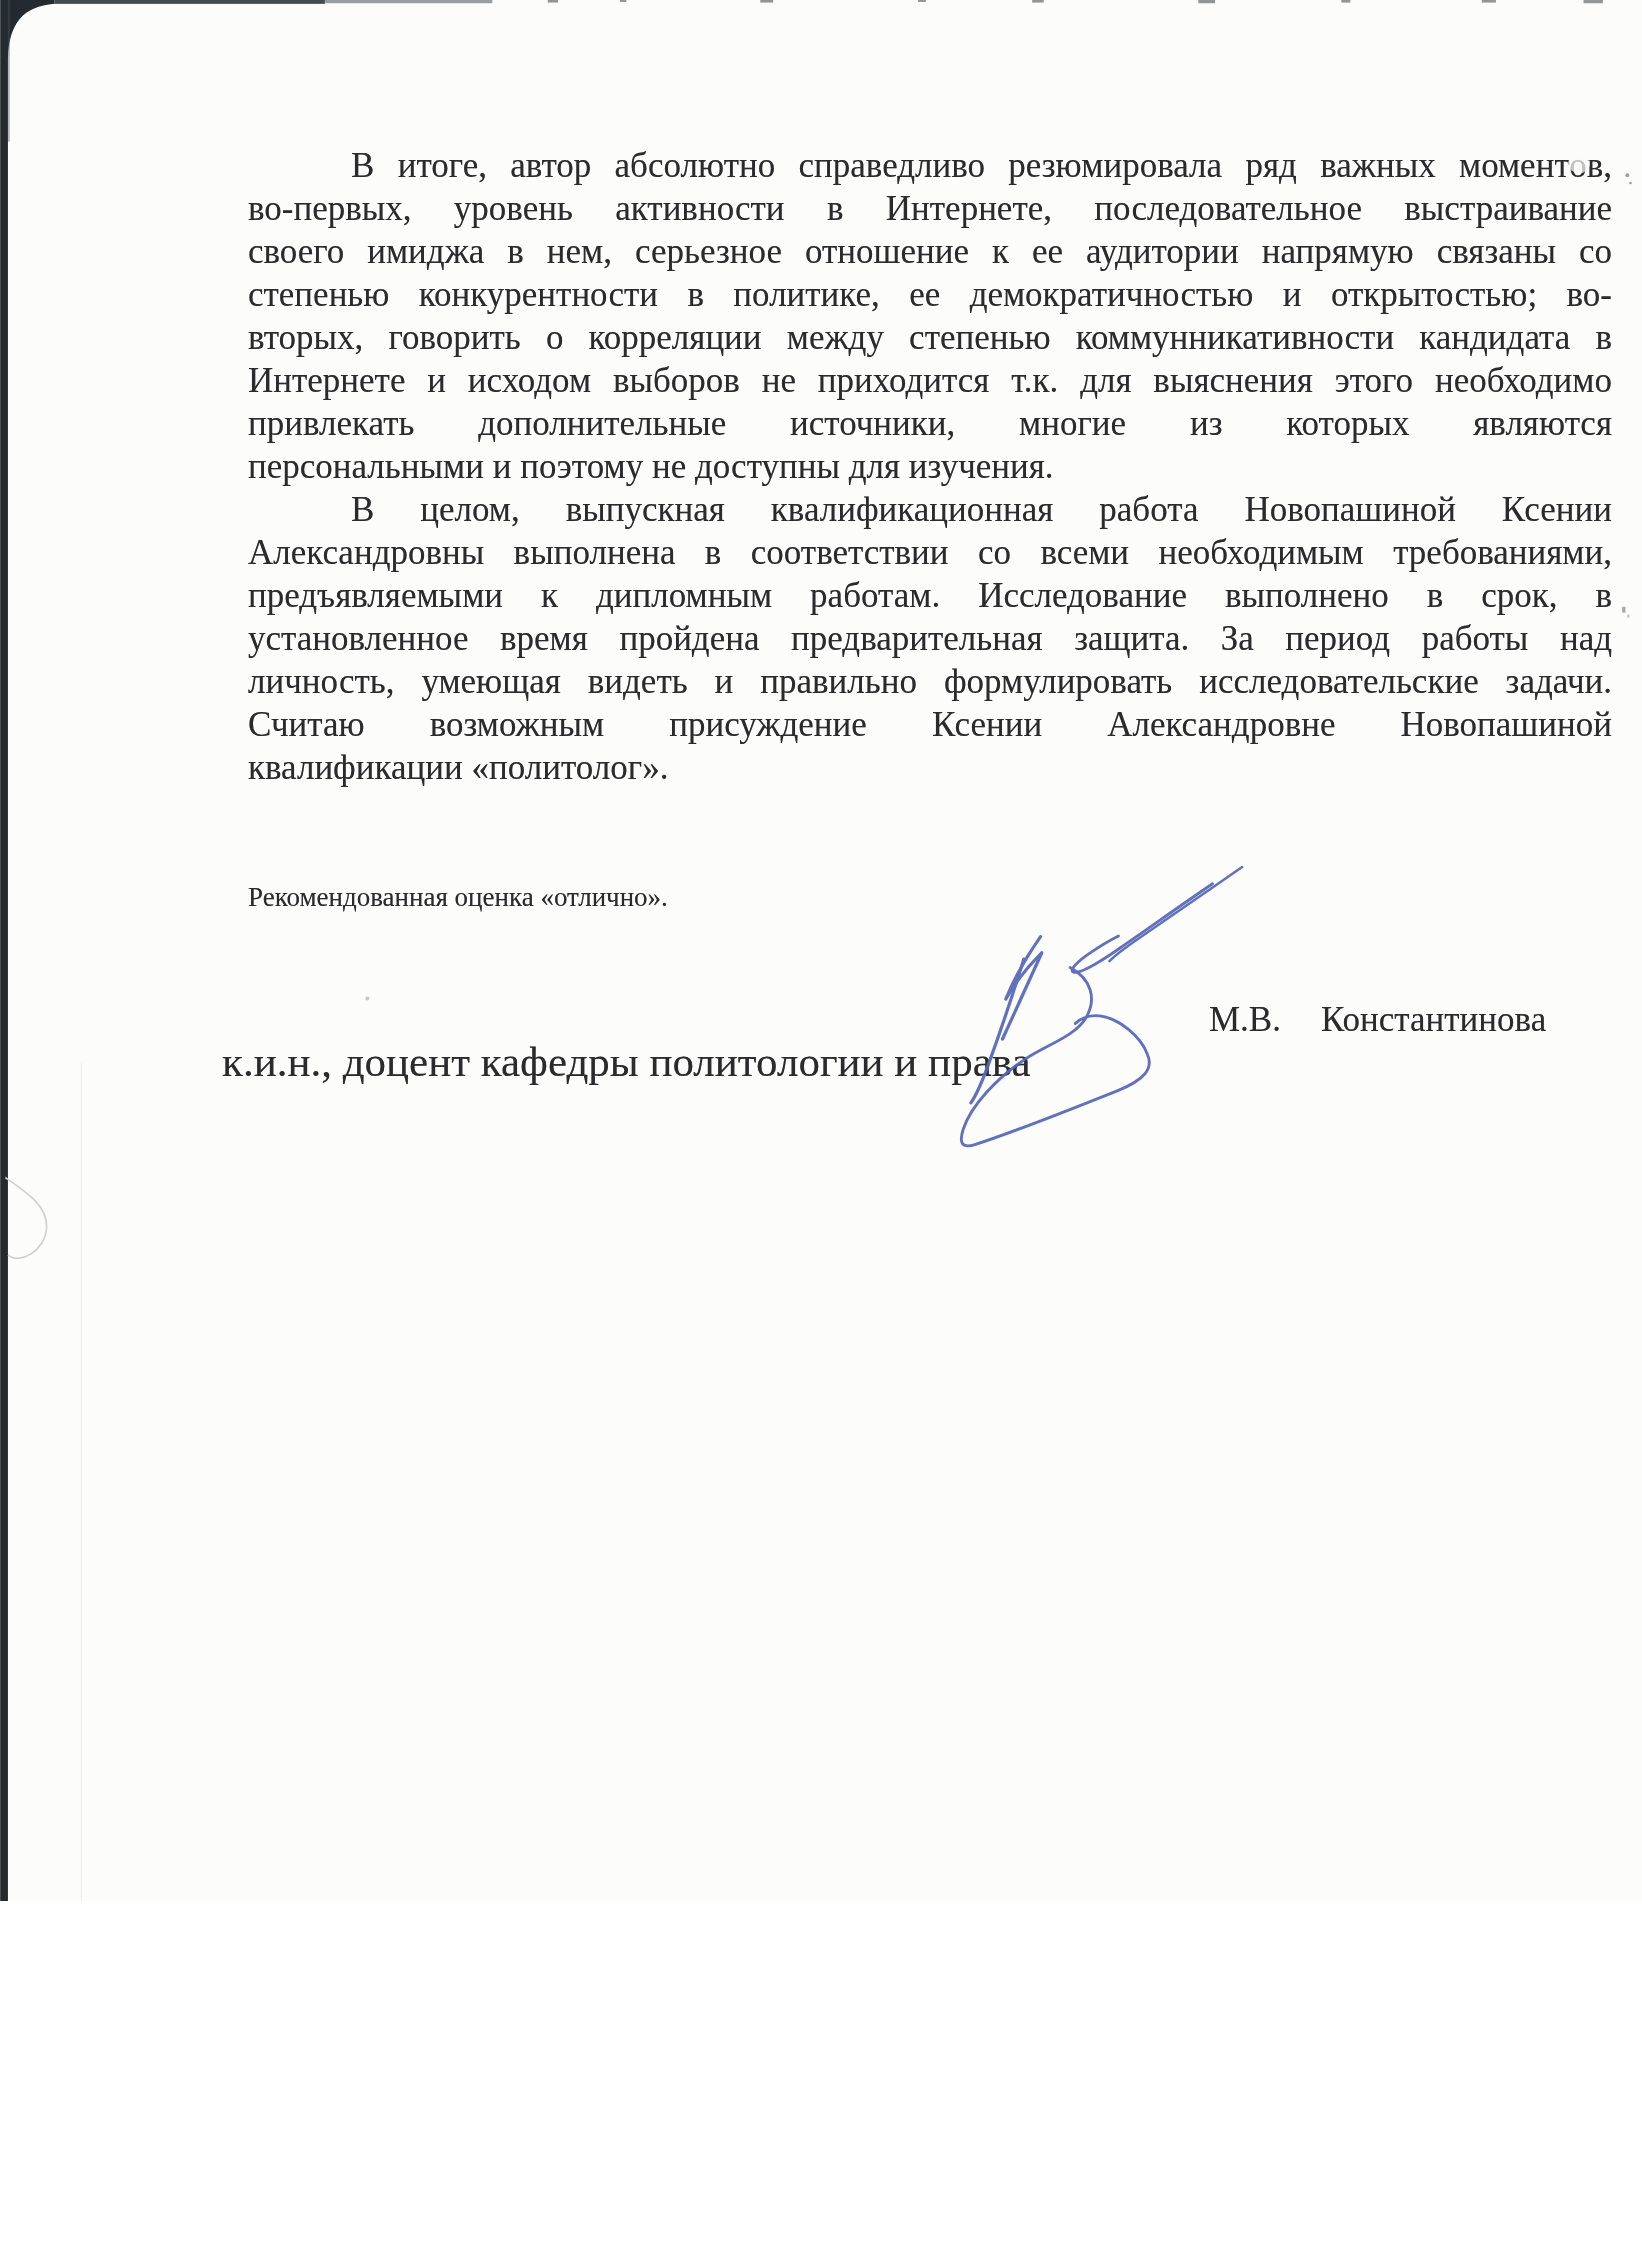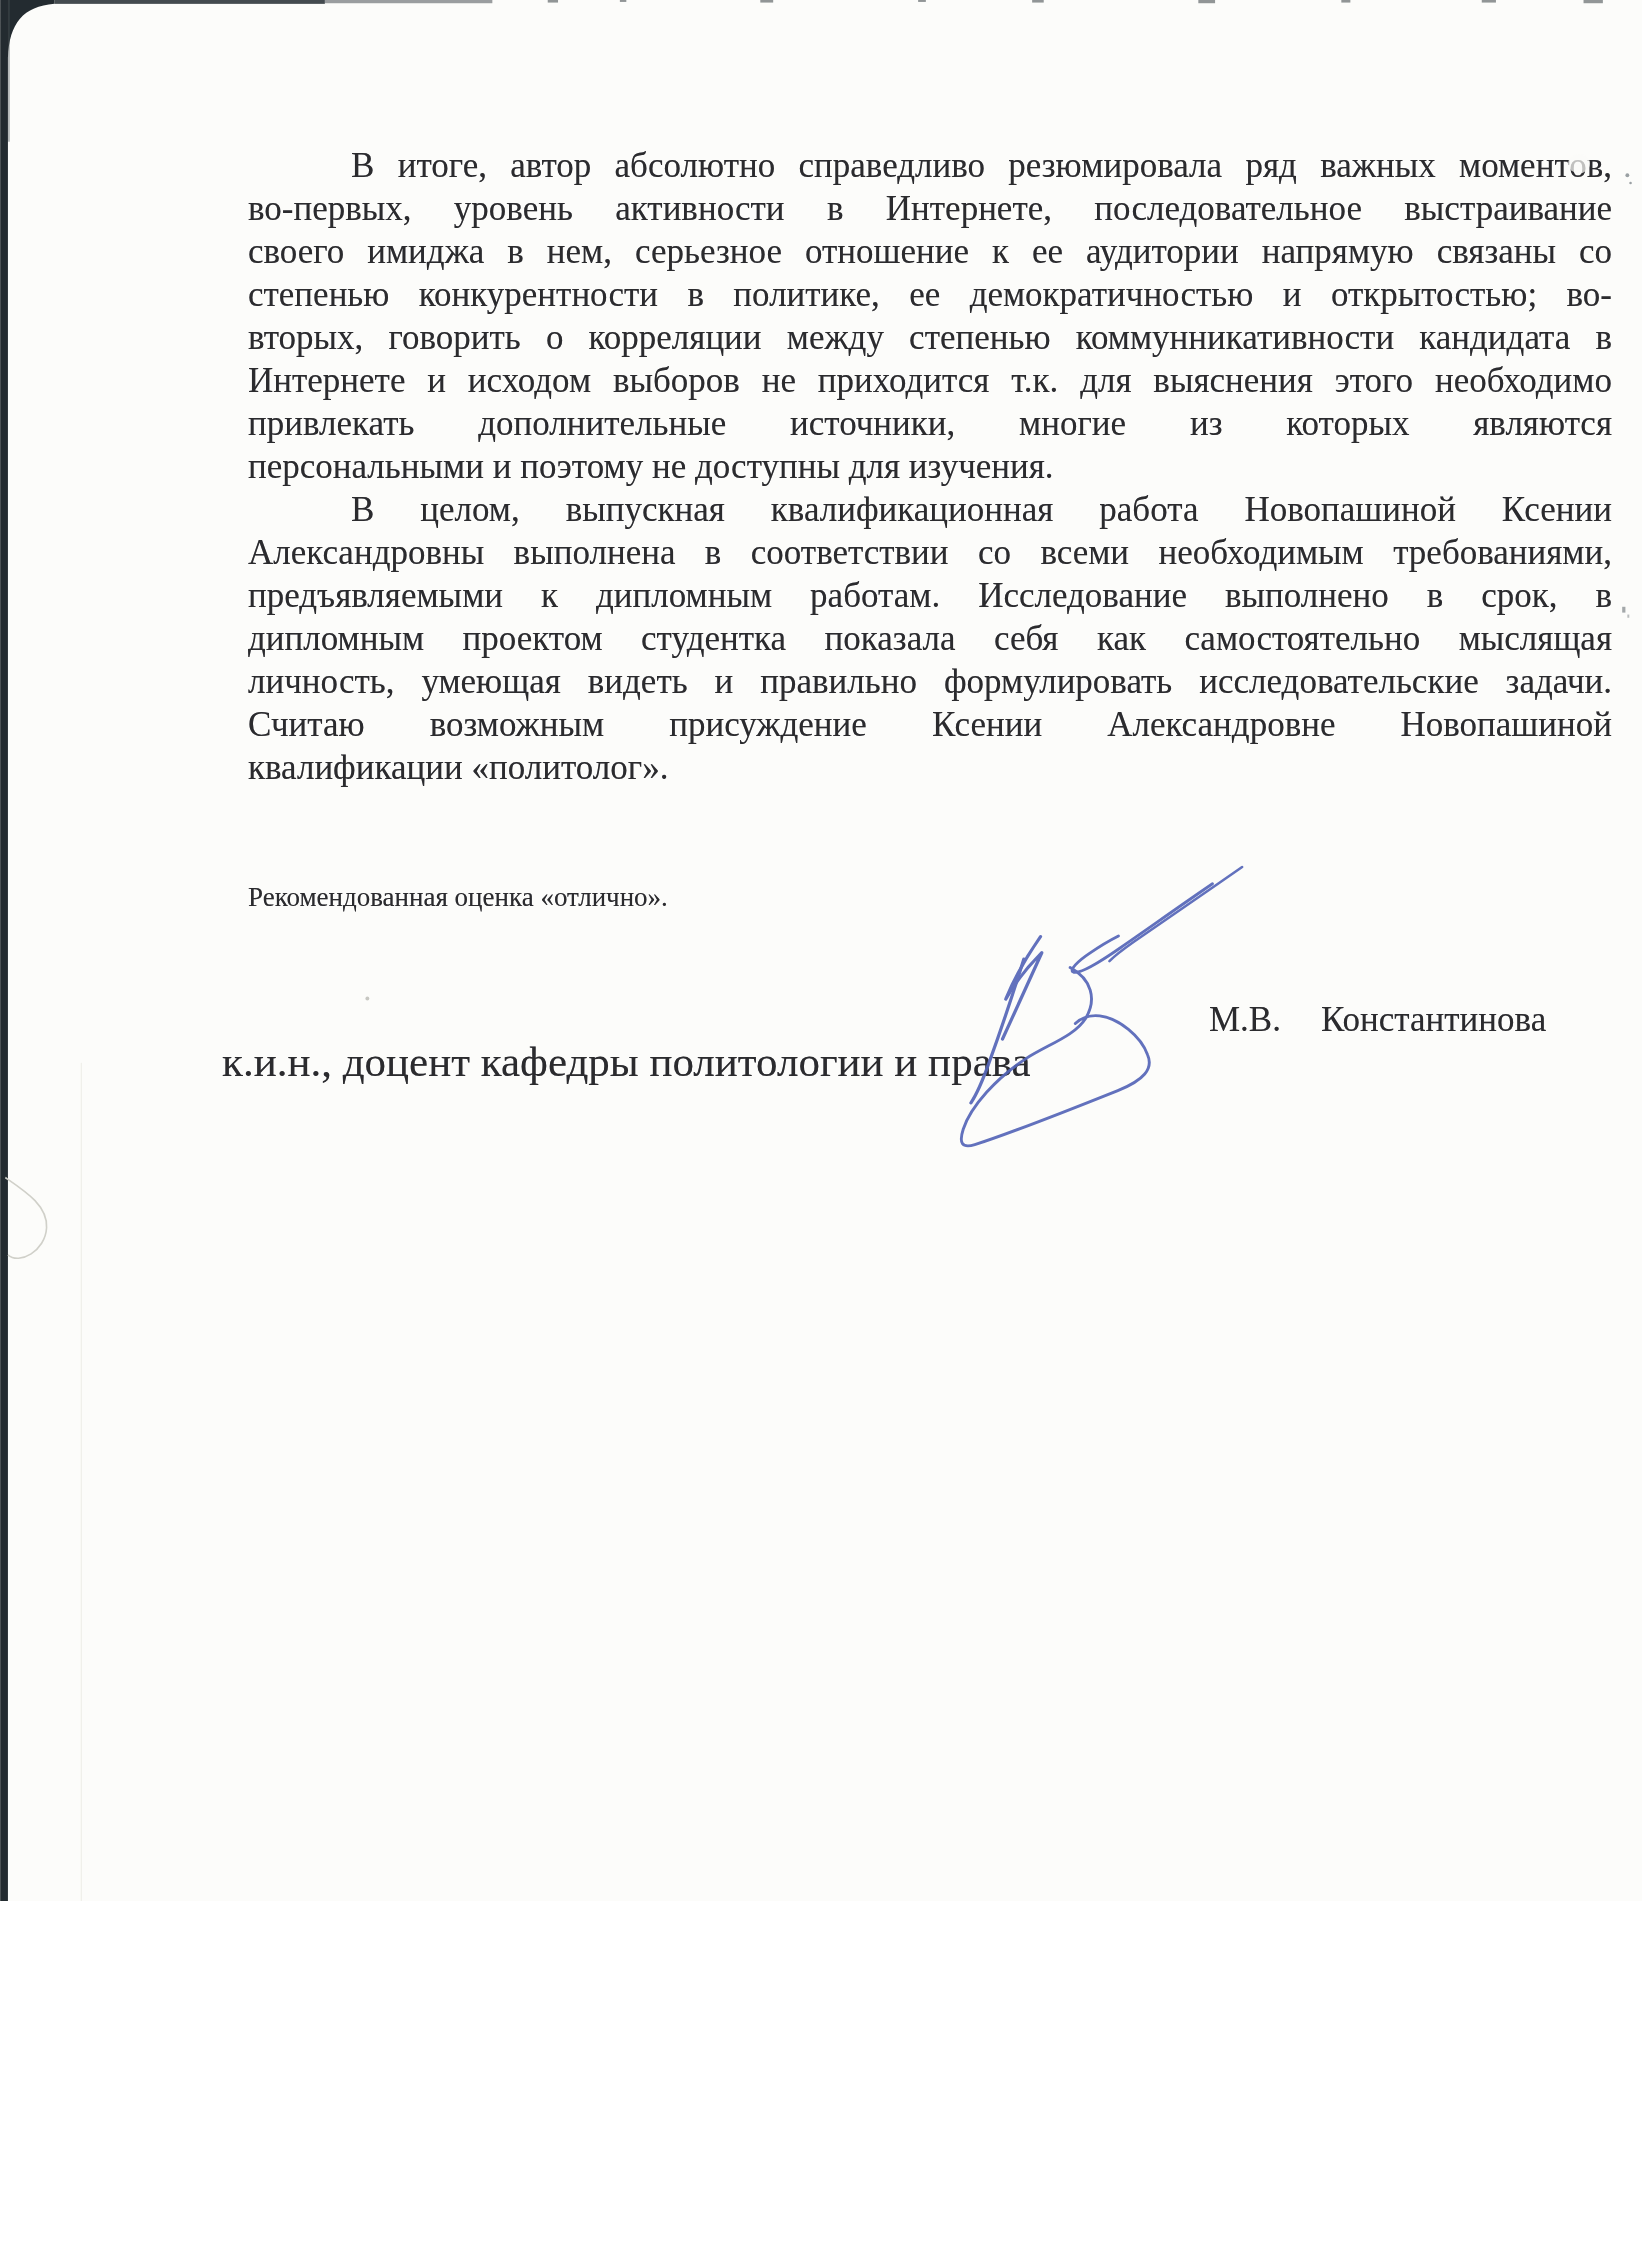--- a/index.html
+++ b/index.html
@@ -84,21 +84,21 @@
     <div class="line">во-первых, уровень активности в Интернете, последовательное выстраивание</div>
     <div class="line">своего имиджа в нем, серьезное отношение к ее аудитории напрямую связаны со</div>
     <div class="line">степенью конкурентности в политике, ее демократичностью и открытостью; во-</div>
     <div class="line">вторых, говорить о корреляции между степенью коммунникативности кандидата в</div>
     <div class="line">Интернете и исходом выборов не приходится т.к. для выяснения этого необходимо</div>
     <div class="line">привлекать дополнительные источники, многие из которых являются</div>
     <div class="line end">персональными и поэтому не доступны для изучения.</div>
     <div class="line ind">В целом, выпускная квалификационная работа Новопашиной Ксении</div>
     <div class="line">Александровны выполнена в соответствии со всеми необходимым требованиями,</div>
     <div class="line">предъявляемыми к дипломным работам. Исследование выполнено в срок, в</div>
-    <div class="line">дипломным проектом студентка показала себя как самостоятельно мыслящая</div>
+    <div class="line">установленное время пройдена предварительная защита. За период работы над</div>
     <div class="line">личность, умеющая видеть и правильно формулировать исследовательские задачи.</div>
     <div class="line">Считаю возможным присуждение Ксении Александровне Новопашиной</div>
     <div class="line end">квалификации «политолог».</div>
   </div>
 
   <div class="rec-line">Рекомендованная оценка «отлично».</div>
 
   <div class="sig-role-2">к.и.н., доцент кафедры политологии и права</div>
 
   <div class="sig-name">

